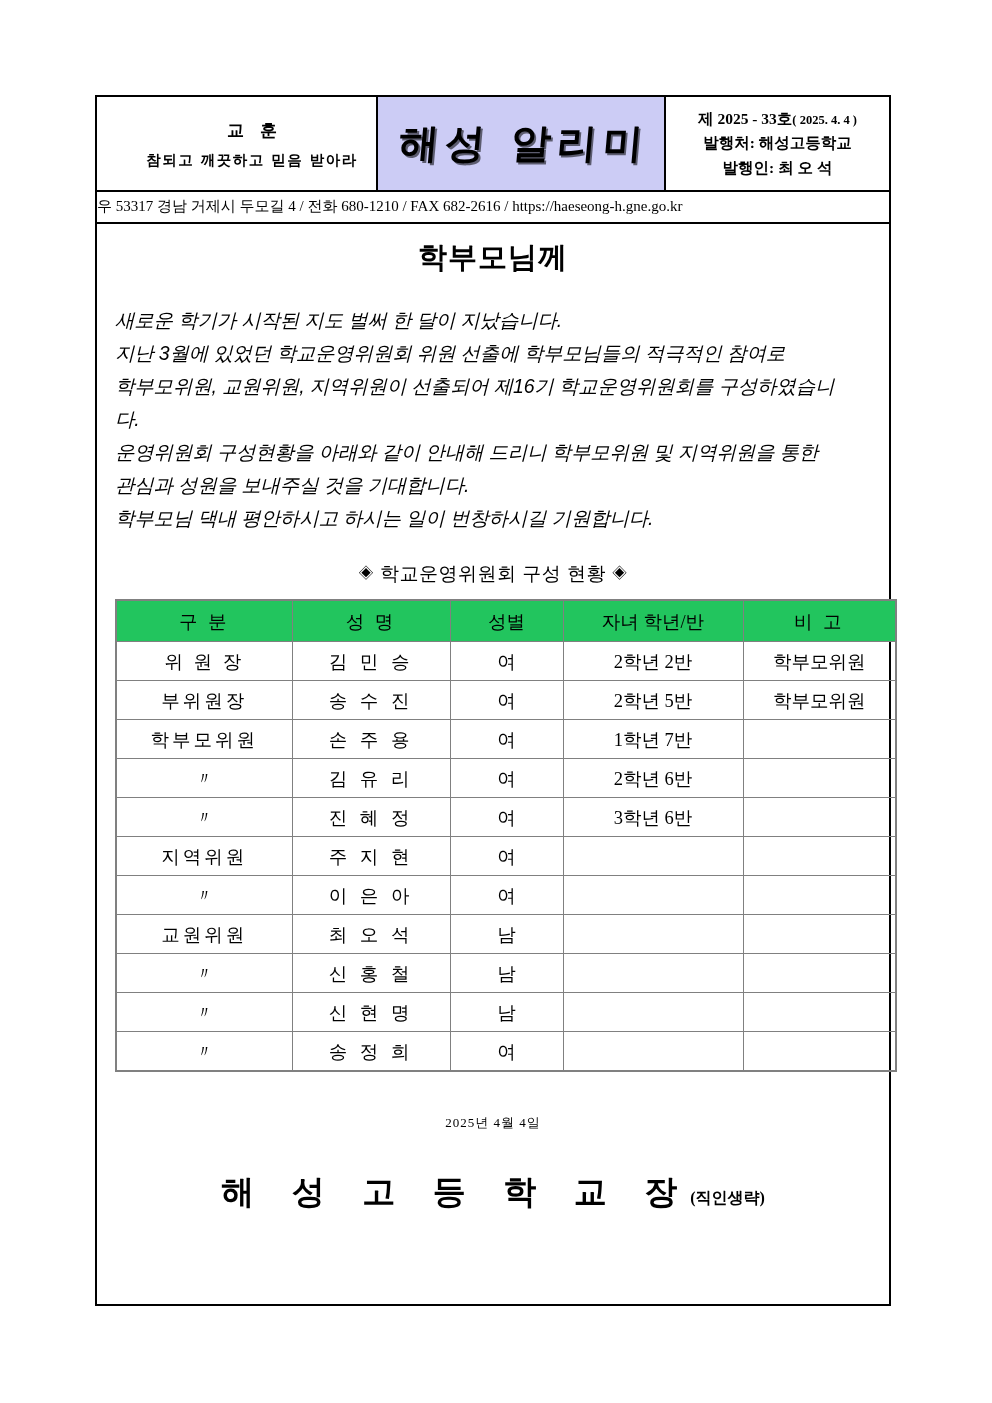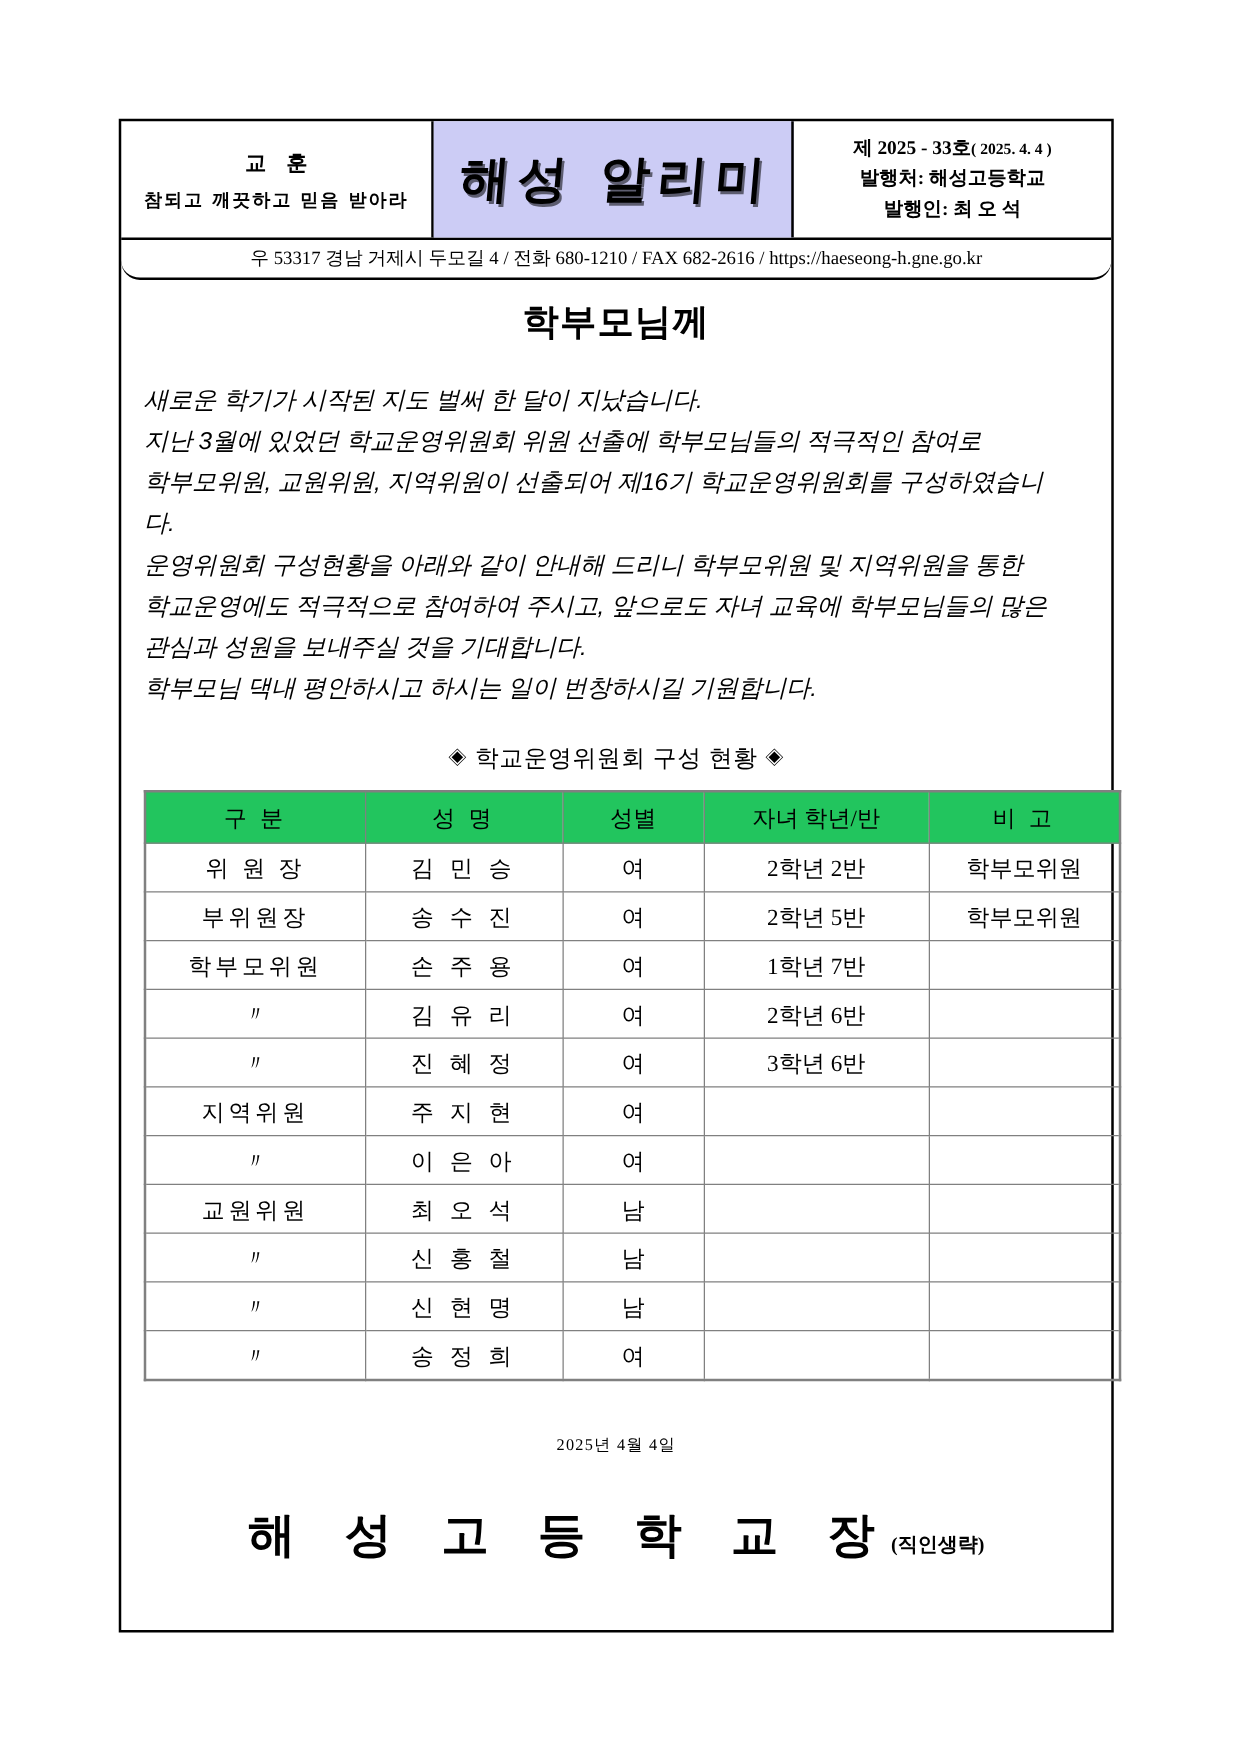--- a/index.html
+++ b/index.html
@@ -27,20 +27,21 @@
     box-sizing: border-box;
   }
 
   
   .masthead {
     display: flex;
     width: 100%;
     box-sizing: border-box;
     border-bottom: 2.5px solid #000;
     height: 95px;
+    padding-left: 31px;
   }
   .masthead-cell {
     box-sizing: border-box;
     display: flex;
     flex-direction: column;
     align-items: center;
     justify-content: center;
   }
   .motto-cell {
     width: 250px;
@@ -93,26 +94,24 @@
   }
   .issue-line .small {
     font-size: 12.5px;
   }
 
   
   .address-strip {
     width: 100%;
     box-sizing: border-box;
     border-bottom: 2.5px solid #000;
-    text-align: center;
     padding: 5px 0 6px 0;
     font-family: "Liberation Serif", serif;
     font-size: 15px;
     white-space: nowrap;
-    border-radius: 15px;
   }
 
   
   .doc-body {
     padding: 0 18px;
   }
   .doc-title {
     text-align: center;
     font-family: "DejaVu Sans", sans-serif;
     font-weight: bold;
@@ -203,21 +202,21 @@
     margin-top: 42px;
   }
   .footer-sign {
     text-align: center;
     margin-top: 38px;
     white-space: nowrap;
   }
   .footer-sign .sign-main {
     font-family: "DejaVu Sans", sans-serif;
     font-weight: bold;
-    font-size: 38px;
+    font-size: 33px;
     letter-spacing: 13px;
   }
   .footer-sign .sign-note {
     font-family: Liberation Serif, serif;
     font-weight: bold;
     font-size: 16px;
     letter-spacing: 0px;
   }
 </style>
 </head>
@@ -251,21 +250,20 @@
   <div class="doc-body">
 
     <div class="doc-title">학부모님께</div>
 
     <div class="paragraph">
       <span class="line"> 새로운 학기가 시작된 지도 벌써 한 달이 지났습니다.</span>
       <span class="line">지난 3월에 있었던 학교운영위원회 위원 선출에 학부모님들의 적극적인 참여로</span>
       <span class="line">학부모위원, 교원위원, 지역위원이 선출되어 제16기 학교운영위원회를 구성하였습니</span>
       <span class="line">다.</span>
       <span class="line">운영위원회 구성현황을 아래와 같이 안내해 드리니 학부모위원 및 지역위원을 통한</span>
-      <span class="line">학교운영에도 적극적으로 참여하여 주시고, 앞으로도 자녀 교육에 학부모님들의 많은</span>
       <span class="line">관심과 성원을 보내주실 것을 기대합니다.</span>
       <span class="line">학부모님 댁내 평안하시고 하시는 일이 번창하시길 기원합니다.</span>
     </div>
 
     <div class="section-heading">
       <span class="dia">◈</span><span>학교운영위원회 구성 현황</span><span class="dia">◈</span>
     </div>
 
     <table class="committee">
       <colgroup>

